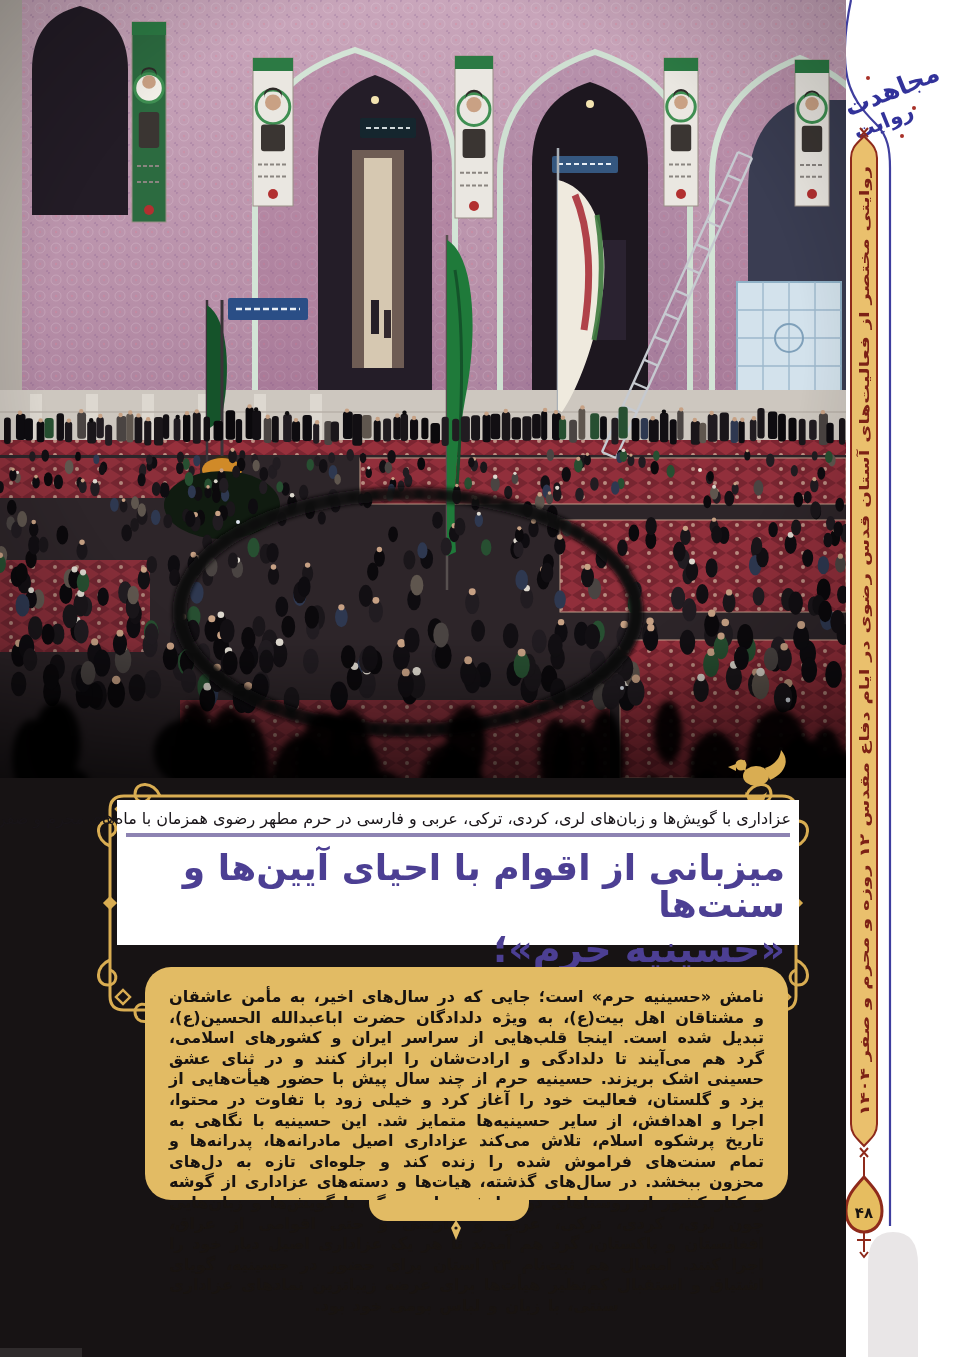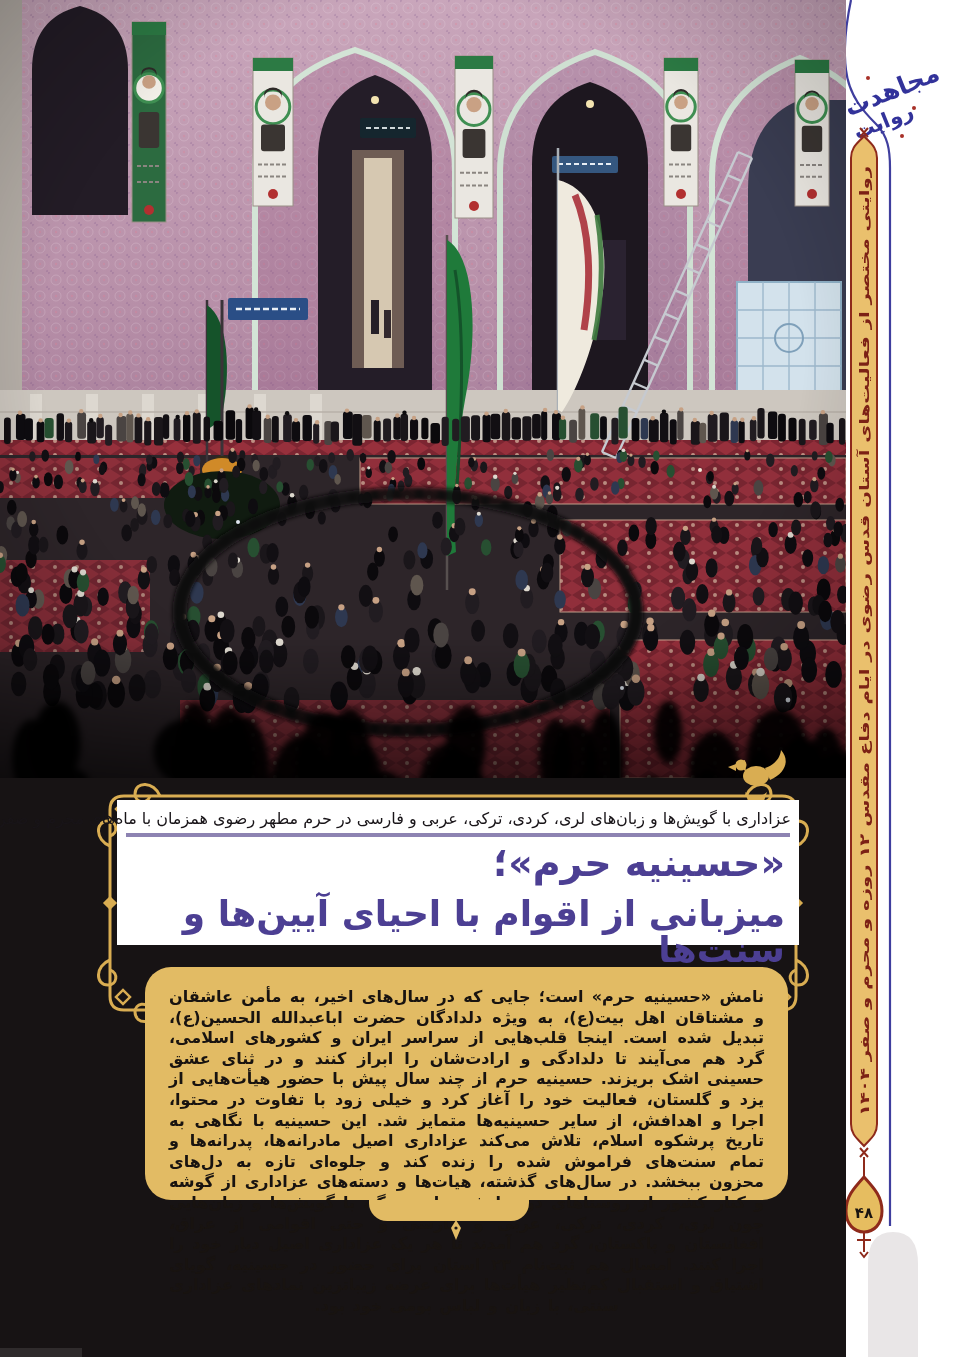--- a/index.html
+++ b/index.html
@@ -1048,22 +1048,22 @@
       <path d="M746,32 C742,28 741,26 740,22 L745,20 Z"></path>
       <path d="M745,52 q11,10 22,0 l-4,12 q-7,6 -14,0 z"></path>
       <rect x="753" y="63" width="6" height="6"></rect>
       <ellipse cx="756" cy="71" rx="9" ry="3"></ellipse>
     </g>
   </svg>
 
   <div class="header-box">
     <div class="kicker">عزاداری با گویش‌ها و زبان‌های لری، کردی، ترکی، عربی و فارسی در حرم مطهر رضوی همزمان با ماه‌های محرم و صفر؛</div>
     <div class="rule"></div>
+    <div class="headline t2">میزبانی از اقوام با احیای آیین‌ها و سنت‌ها</div>
     <div class="headline t1">«حسینیه حرم»؛</div>
-    <div class="headline t2">میزبانی از اقوام با احیای آیین‌ها و سنت‌ها</div>
   </div>
 
   <div class="body-box">
     <div class="body-text">نامش «حسینیه حرم» است؛ جایی که در سال‌های اخیر، به مأمن عاشقان و مشتاقان اهل بیت(ع)، به ویژه دلدادگان حضرت اباعبدالله الحسین(ع)، تبدیل شده است. اینجا قلب‌هایی از سراسر ایران و کشورهای اسلامی، گرد هم می‌آیند تا دلدادگی و ارادت‌شان را ابراز کنند و در ثنای عشق حسینی اشک بریزند. حسینیه حرم از چند سال پیش با حضور هیأت‌هایی از یزد و گلستان، فعالیت خود را آغاز کرد و خیلی زود با تفاوت در محتوا، اجرا و اهدافش، از سایر حسینیه‌ها متمایز شد. این حسینیه با نگاهی به تاریخ پرشکوه اسلام، تلاش می‌کند عزاداری اصیل مادرانه‌ها، پدرانه‌ها و تمام سنت‌های فراموش شده را زنده کند و جلوه‌ای تازه به دل‌های محزون ببخشد. در سال‌های گذشته، هیات‌ها و دسته‌های عزاداری از گوشه و کنار کشور از روستاهای دور تا شهرهای بزرگ، با گویش‌ها و زبان‌هایی چون لری، کردی، ترکی، عربی و فارسی و حتی اقوامی از عراق، افغانستان و پاکستان، گرد هم آمدند تا هر یک عزاداری اصیل دیار خود را اجرا کنند. امسال هم ثبت‌نام ۲۳ استان برای حضور در حسینیه، گویای اشتیاق و استقبال کم‌نظیر هیأت‌ها برای عرضه زیباترین نمادهای عزاداری سنتی، با زبان و لباس بومی خود بود.</div>
     <div class="body-tab"></div>
     <svg class="body-finial" viewBox="0 0 24 24">
       <path d="M12,0 L17,8 L12,20 L7,8 Z" fill="#e2bb64"></path>
         <circle cx="12" cy="8" r="1.6" fill="#171314"></circle>
     </svg>
   </div>

